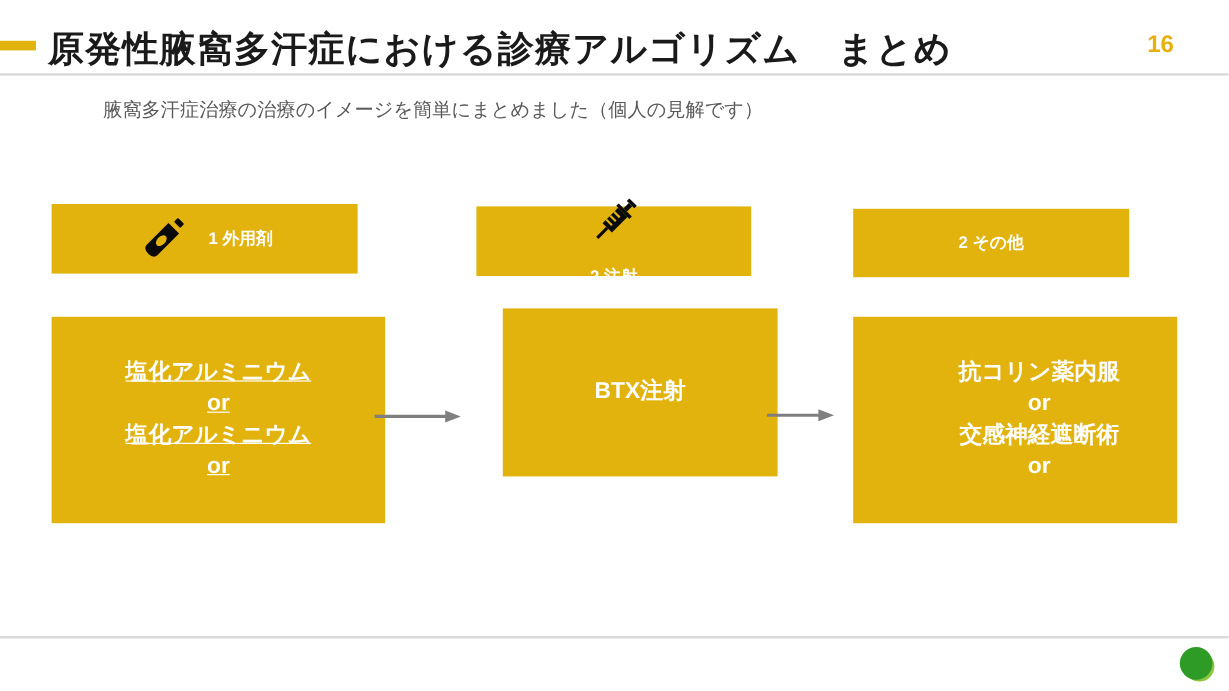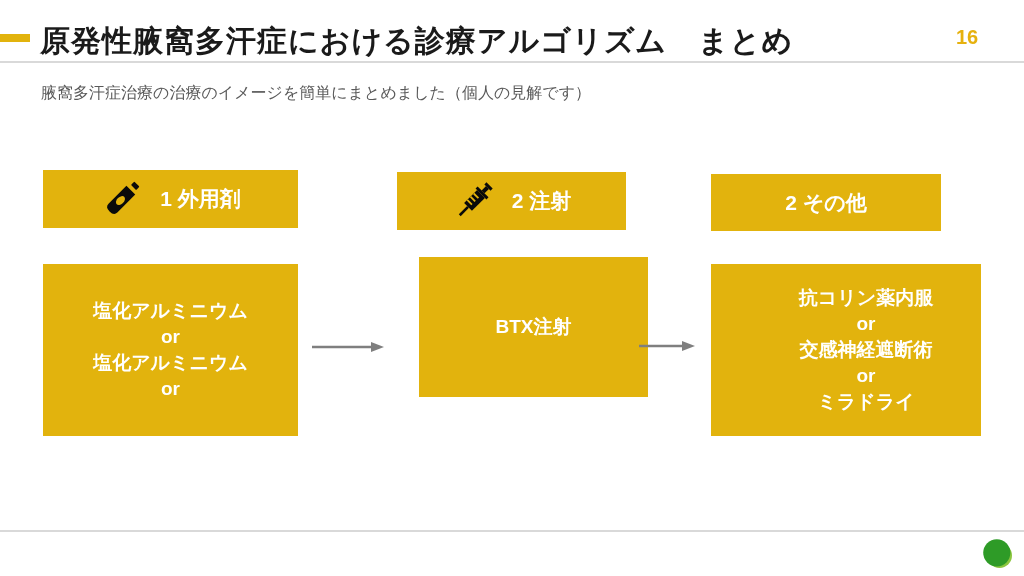--- a/index.html
+++ b/index.html
@@ -10,37 +10,37 @@
   .title-accent{position:absolute;left:0;top:34px;width:30px;height:8px;background:#E2B30D;}
   .slide-title{
     position:absolute;left:40px;top:21px;font-size:30px;font-weight:bold;color:#1a1a1a;
     letter-spacing:1px;white-space:nowrap;
   }
   .page-number{position:absolute;left:956px;top:26px;font-size:20px;font-weight:bold;color:#E6B10E;}
   .divider{position:absolute;left:0;width:1024px;height:2px;background:#D9D9D9;}
   .divider-top{top:61px;}
   .divider-bottom{top:530px;}
   .subtitle{position:absolute;left:41px;top:77px;font-size:16px;color:#595959;line-height:32px;}
-  .subtitle div{white-space:nowrap;}
+  .subtitle div{white-space:nowrap;margin-left:45px;}
 
   .hdr-box{
-    position:absolute;background:#E2B30D;color:#ffffff;font-weight:bold;font-size:21px;
+    position:absolute;background:#E2B30D;color:#ffffff;font-weight:bold;font-size:14px;
     display:flex;align-items:center;justify-content:center;gap:16px;
   }
   .hdr1{left:43px;top:170px;width:255px;height:58px;}
-  .hdr2{left:397px;top:172px;width:229px;height:58px;}
+  .hdr2{left:397px;top:172px;width:229px;height:58px;flex-direction:column;}
   .hdr3{left:711px;top:174px;width:230px;height:57px;}
   .hdr-icon{width:44px;height:44px;flex:0 0 auto;}
 
   .body-box{
     position:absolute;background:#E2B30D;color:#ffffff;font-weight:bold;font-size:19px;
     display:flex;flex-direction:column;align-items:center;justify-content:center;
     text-align:center;line-height:26px;
   }
-  .body1{left:43px;top:264px;width:255px;height:172px;}
+  .body1{left:43px;top:264px;width:278px;height:172px;text-decoration:underline;}
   .body2{left:419px;top:257px;width:229px;height:140px;}
   .body3{left:711px;top:264px;width:230px;height:172px;padding-left:40px;}
   .body-box .ln{white-space:nowrap;}
 
   .arrow{position:absolute;height:12px;}
   .arrow1{left:312px;top:341px;width:72px;}
   .arrow2{left:639px;top:340px;width:56px;}
 
   .logo{position:absolute;left:982px;top:538px;width:32px;height:32px;}
 </style>
@@ -98,21 +98,20 @@
 
   <div class="body-box body2">
     <div class="ln">BTX注射</div>
   </div>
 
   <div class="body-box body3">
     <div class="ln">抗コリン薬内服</div>
     <div class="ln">or</div>
     <div class="ln">交感神経遮断術</div>
     <div class="ln">or</div>
-    <div class="ln">ミラドライ</div>
   </div>
 
   <svg class="arrow arrow1" viewBox="0 0 72 12">
     <line x1="0" y1="6" x2="60" y2="6" stroke="#7F7F7F" stroke-width="2.6"></line>
     <polygon points="59,1 72,6 59,11" fill="#7F7F7F"></polygon>
   </svg>
   <svg class="arrow arrow2" viewBox="0 0 56 12">
     <line x1="0" y1="6" x2="44" y2="6" stroke="#7F7F7F" stroke-width="2.6"></line>
     <polygon points="43,1 56,6 43,11" fill="#7F7F7F"></polygon>
   </svg>

